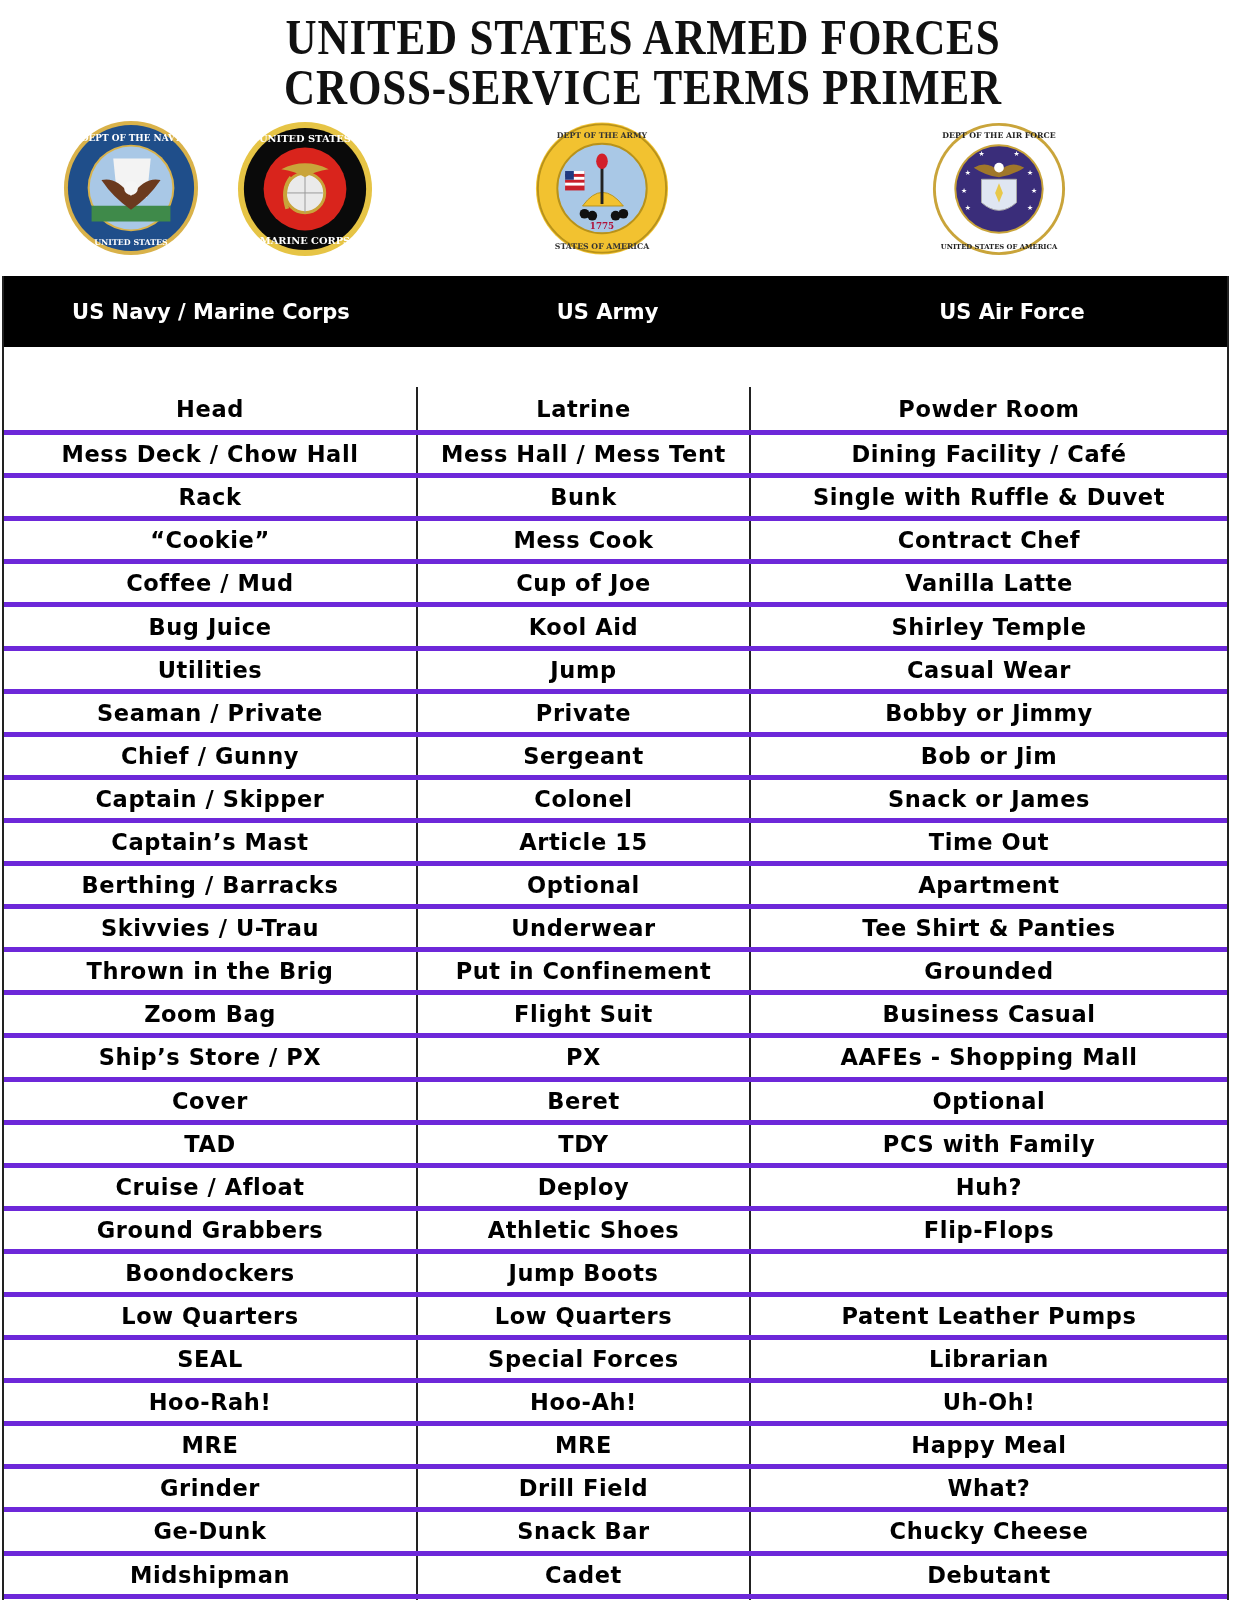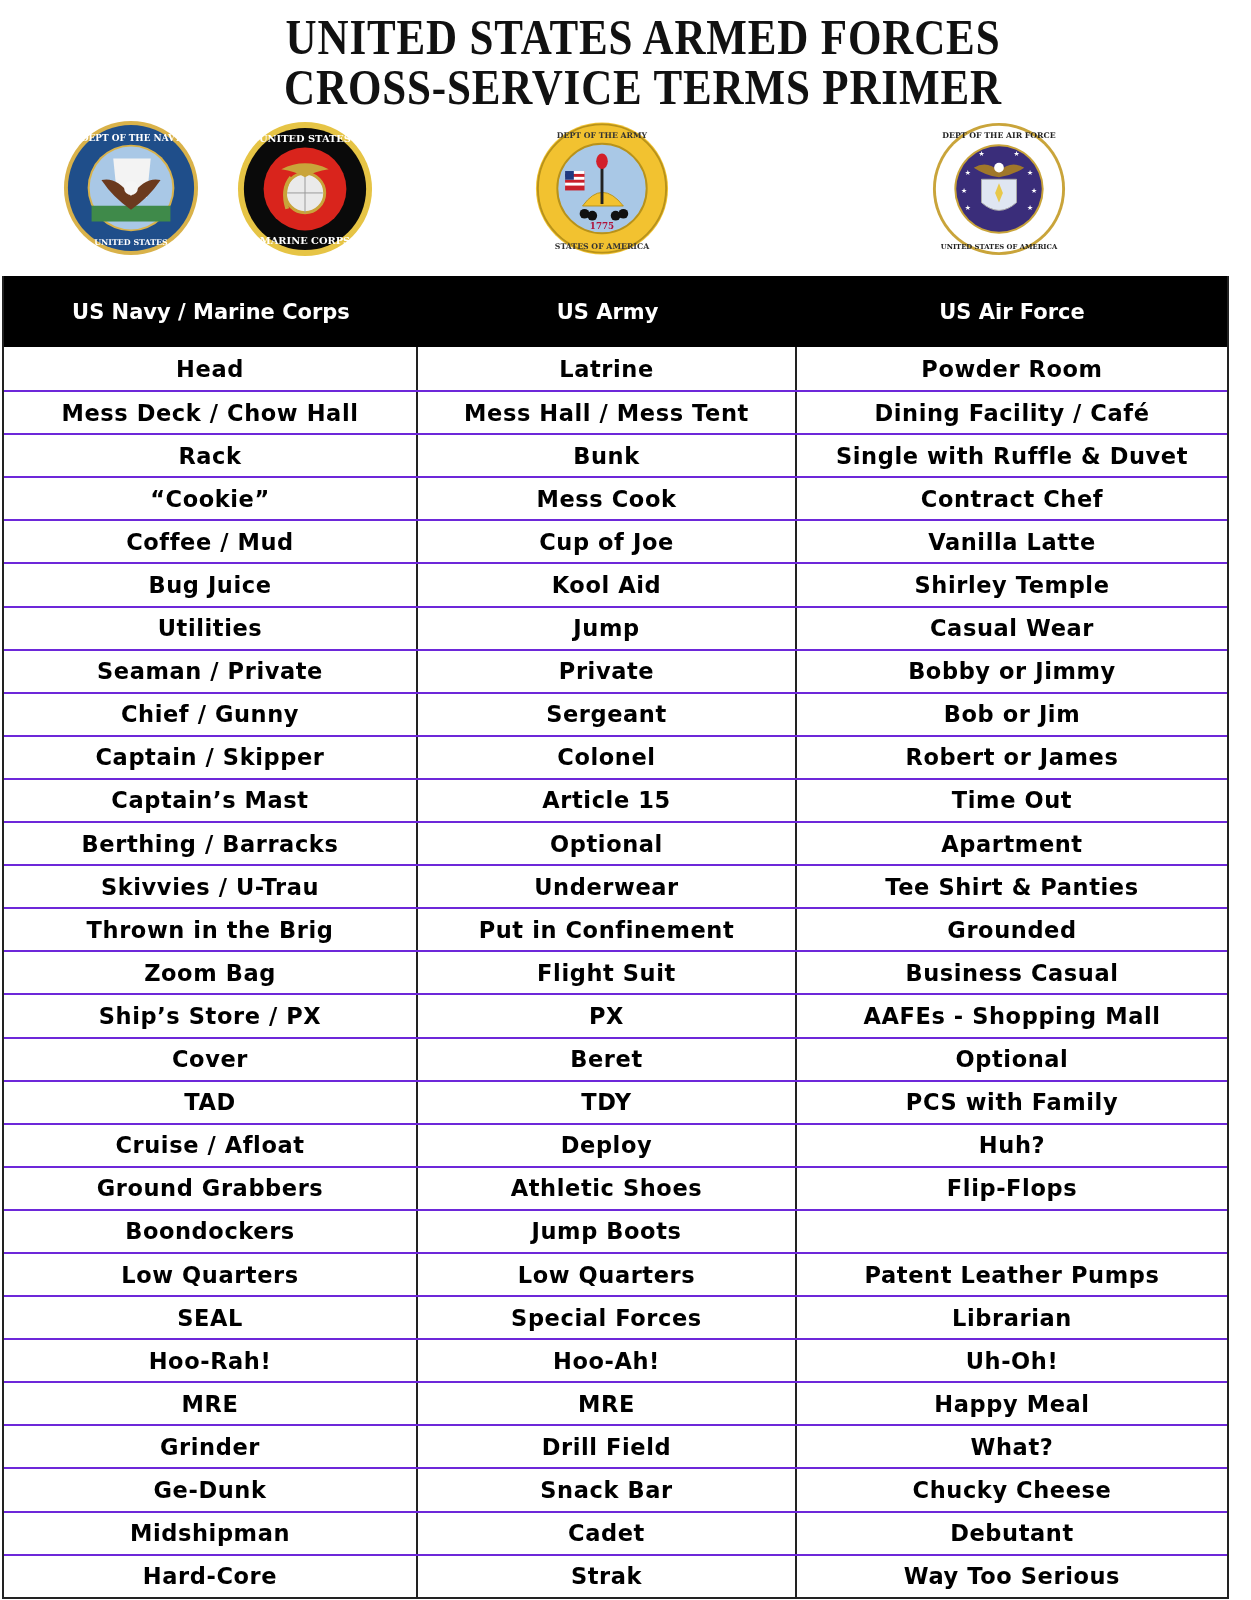--- a/index.html
+++ b/index.html
@@ -35,30 +35,30 @@
     }
     .thead { display: flex; height: 71px; background: #000; }
     .th {
       color: #fff; font-weight: bold; font-size: 21px;
       display: flex; align-items: center; justify-content: center;
       white-space: nowrap;
     }
     .c1 { width: 414px; }
     .c2 { width: 379px; }
     .c3 { flex: 1; }
-    .row { display: flex; height: 43.1px; border-top: 2px solid #6d28d9; }
-    .row:first-child { border-top: none; }
+    .row { display: flex; height: 43.1px; border-top: 5px solid #6d28d9; }
+    .row:first-child { border-top: none; margin-top: 40px; }
     .td {
       display: flex; align-items: center; justify-content: center;
       font-weight: bold; font-size: 22.5px; white-space: nowrap;
       letter-spacing: 0.6px; color: #000;
     }
     .td.c1, .td.c2 { border-right: 2px solid #222; }
     .td.c1 { width: 414px; }
-    .td.c2 { width: 379px; }
+    .td.c2 { width: 333px; }
   </style>
 </head>
 <body>
 
 <div class="title-block">
   <span class="title-line">UNITED STATES ARMED FORCES</span>
   <span class="title-line">CROSS-SERVICE TERMS PRIMER</span>
 </div>
 
 <div class="seal" id="seal-navy">
@@ -187,21 +187,21 @@
         <div class="td c3">Bobby or Jimmy</div>
       </div>
       <div class="row">
         <div class="td c1">Chief / Gunny</div>
         <div class="td c2">Sergeant</div>
         <div class="td c3">Bob or Jim</div>
       </div>
       <div class="row">
         <div class="td c1">Captain / Skipper</div>
         <div class="td c2">Colonel</div>
-        <div class="td c3">Robert or James</div>
+        <div class="td c3">Snack or James</div>
       </div>
       <div class="row">
         <div class="td c1">Captain’s Mast</div>
         <div class="td c2">Article 15</div>
         <div class="td c3">Time Out</div>
       </div>
       <div class="row">
         <div class="td c1">Berthing / Barracks</div>
         <div class="td c2">Optional</div>
         <div class="td c3">Apartment</div>

